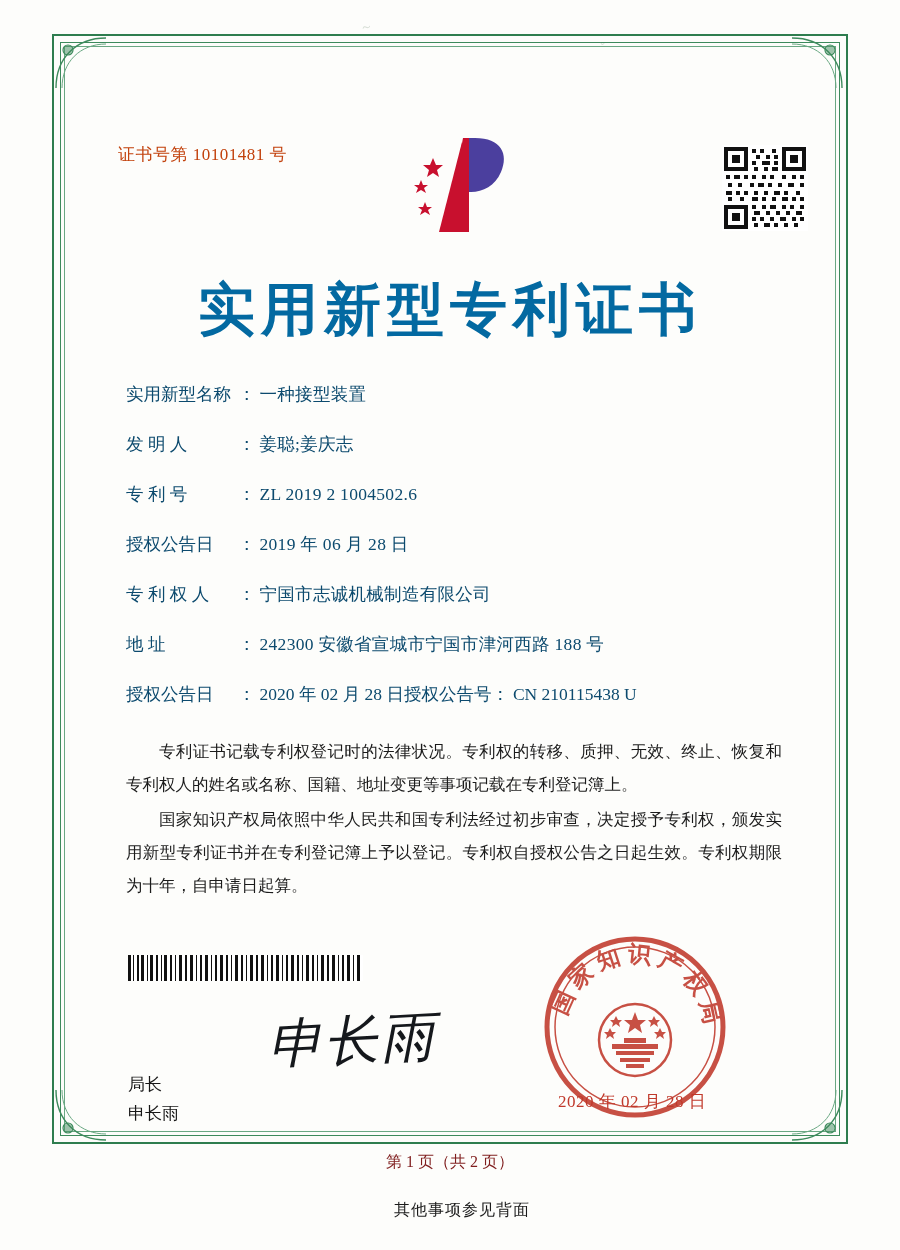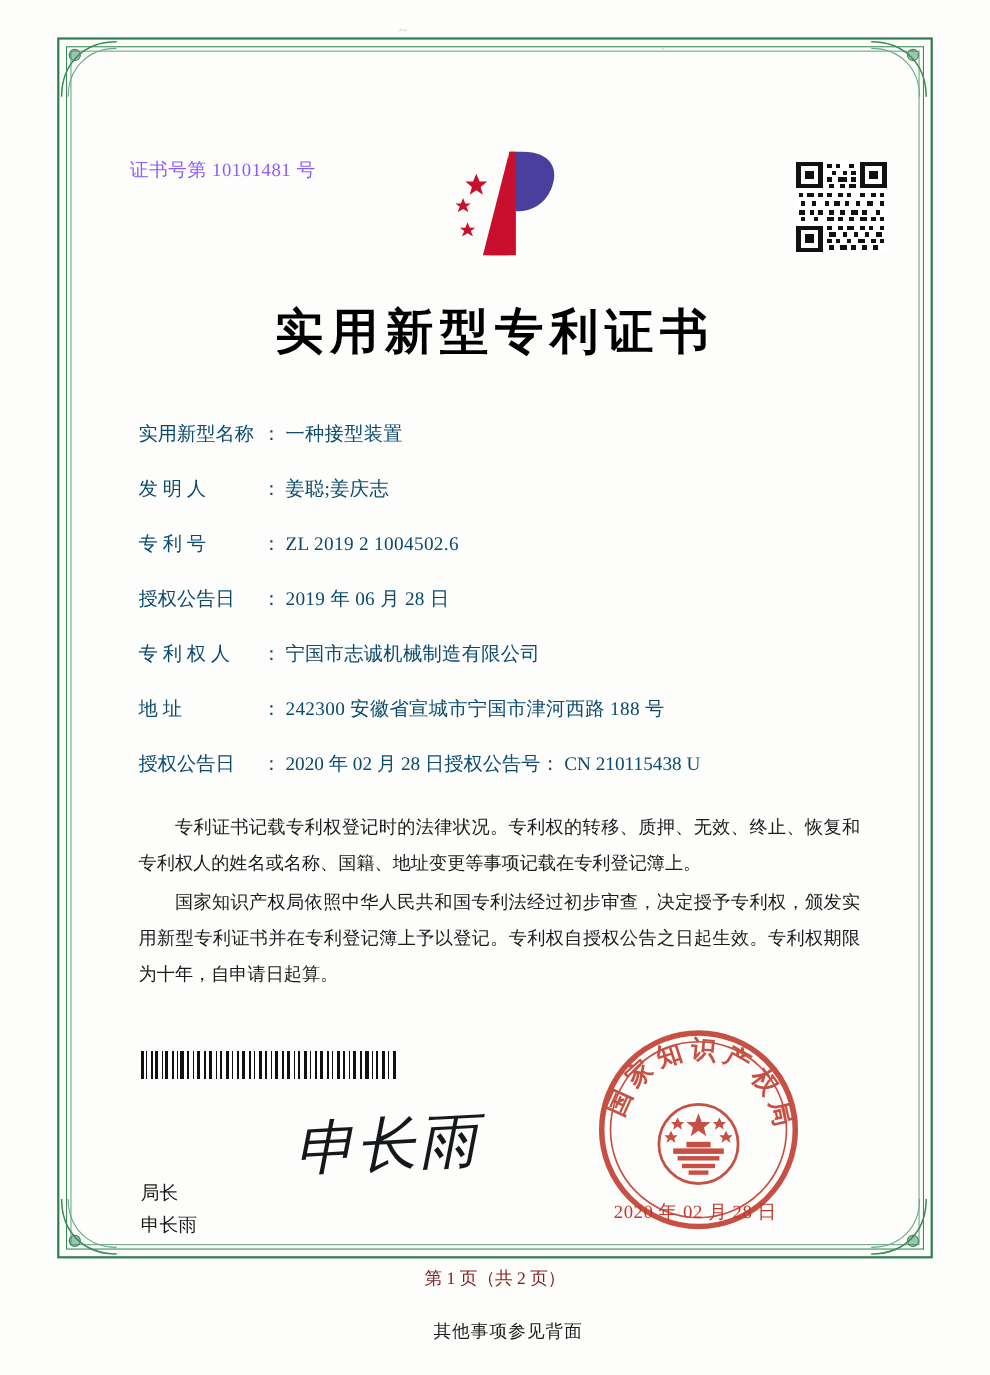--- a/index.html
+++ b/index.html
@@ -74,21 +74,21 @@
   .smudge-1 { left: 360px; top: 18px; transform: rotate(-8deg); }
   .smudge-2 { left: 600px; top: 40px; transform: rotate(4deg); }
 
   
   .cert-no {
     position: absolute;
     left: 118px;
     top: 143px;
     font-size: 17px;
     letter-spacing: .5px;
-    color: #8b5cf6;
+    color: #c2410c;
   }
 
   
   .logo {
     position: absolute;
     left: 405px;
     top: 132px;
     width: 120px;
     height: 110px;
   }
@@ -102,25 +102,25 @@
     height: 86px;
   }
   .qr canvas, .qr svg { display:block; }
 
   .title {
     position: absolute;
     left: 0;
     top: 272px;
     width: 900px;
     text-align: center;
-    font-size: 44px;
+    font-size: 57px;
     font-weight: bold;
     letter-spacing: 6px;
     font-family: "DejaVu Serif", "Liberation Serif", serif;
-    color: #000000;
+    color: #0369a1;
   }
 
   
   .fields {
     position: absolute;
     left: 126px;
     top: 382px;
     width: 660px;
   }
   .field-row {

